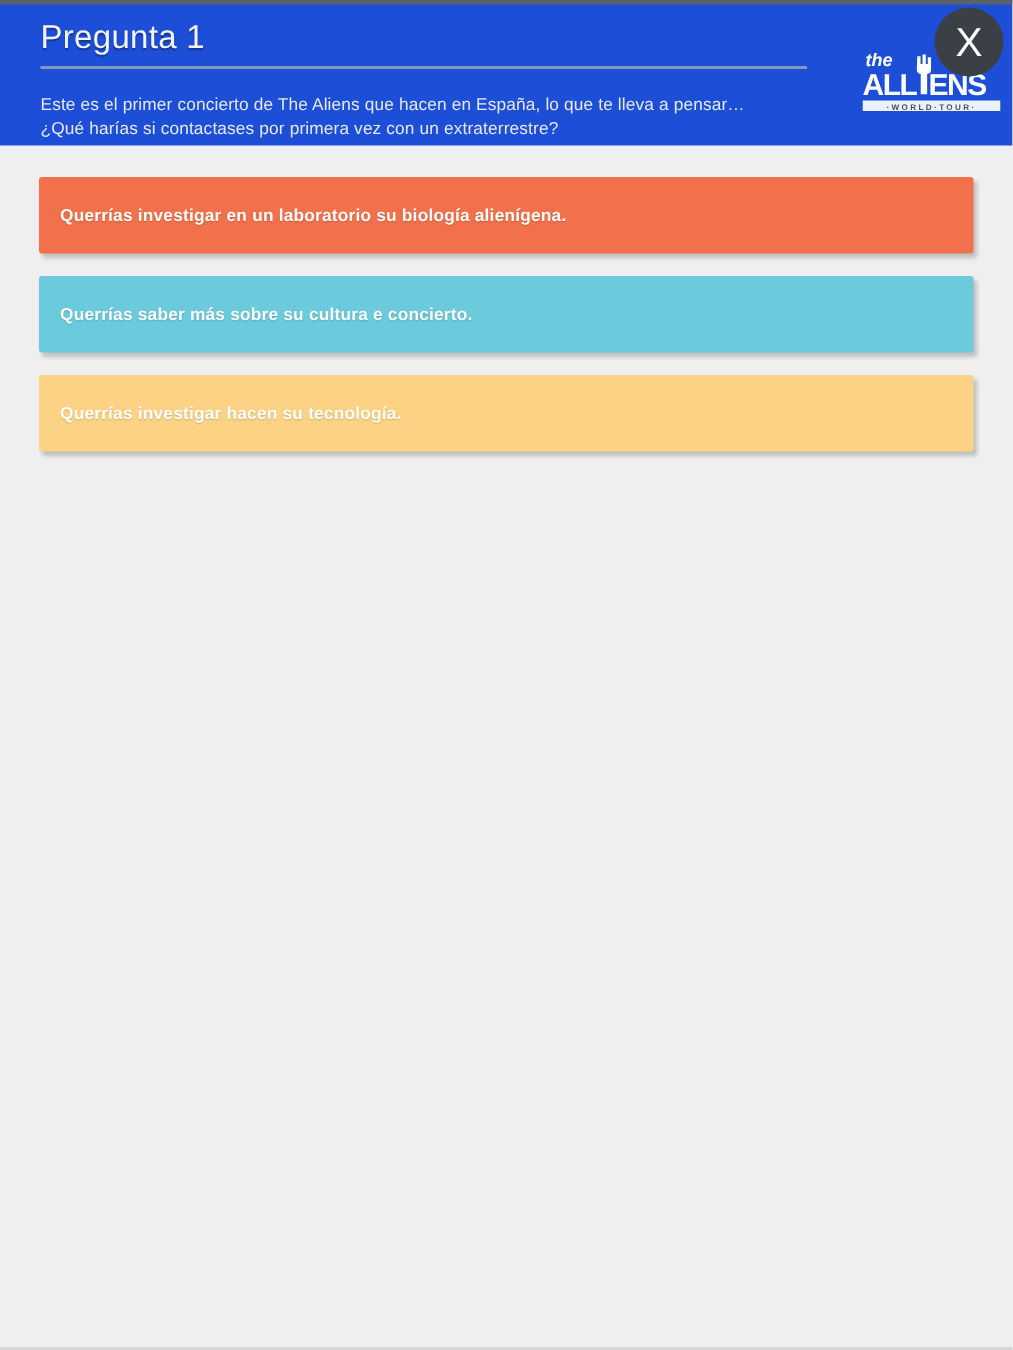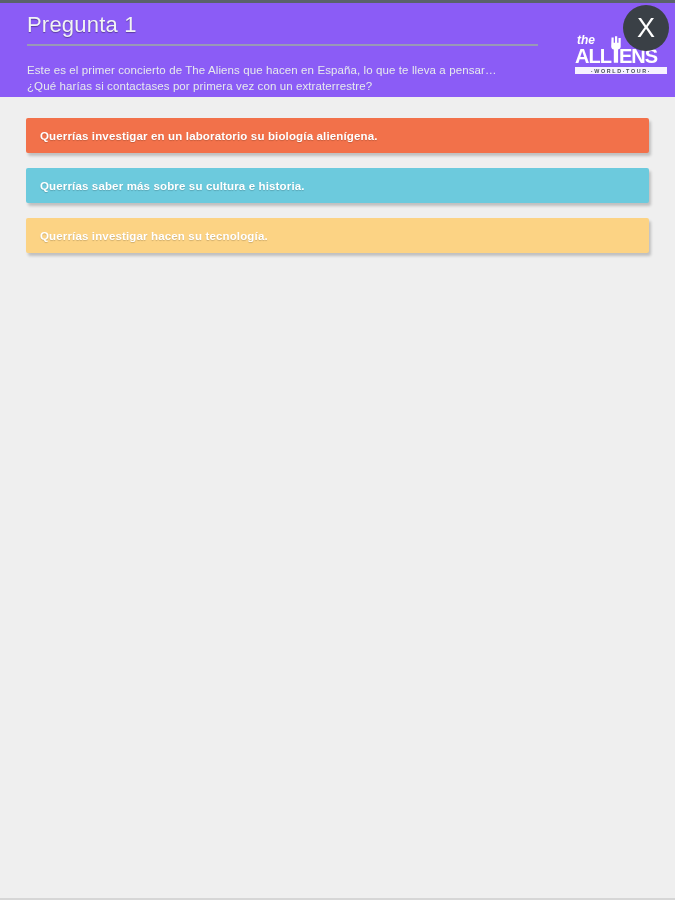--- a/index.html
+++ b/index.html
@@ -107,21 +107,21 @@
 
   
   .answers {
     position: relative;
     padding-top: 21px;
   }
   .answer {
     position: relative;
     margin: 0 auto 15px auto;
     width: 623px;
-    height: 35px;
+    height: 51px;
     border-radius: 2px;
     display: flex;
     align-items: center;
     box-sizing: border-box;
     padding-left: 14px;
     cursor: pointer;
     box-shadow: 2px 3px 3px rgba(0,0,0,.20);
     border: none;
     text-align: left;
   }
@@ -139,21 +139,21 @@
   
   .content-blank {
     height: 600px;
   }
 </style>
 </head>
 <body>
 
 <div class="app">
 
-  <div class="header" style="background: #8b5cf6; padding-left: 14px;">
+  <div class="header" style="background: #1d4ed8; padding-left: 14px;">
 
     <div class="header-inner">
       <h1 class="page-title">Pregunta 1</h1>
 
       <div class="title-rule"></div>
 
       <div class="question-text">
         <span class="question-line">Este es el primer concierto de The Aliens que hacen en España, lo que te lleva a pensar…</span>
         <span class="question-line">¿Qué harías si contactases por primera vez con un extraterrestre?</span>
       </div>
@@ -183,21 +183,21 @@
     </button>
   </div>
 
   <div class="answers">
 
     <button class="answer a0" style="background: rgb(242, 113, 74);">
       <span class="answer-label">Querrías investigar en un laboratorio su biología alienígena.</span>
     </button>
 
     <button class="answer a1" style="background: rgb(108, 202, 221);">
-      <span class="answer-label">Querrías saber más sobre su cultura e historia.</span>
+      <span class="answer-label">Querrías saber más sobre su cultura e concierto.</span>
     </button>
 
     <button class="answer a2" style="background: rgb(252, 211, 132);">
       <span class="answer-label">Querrías investigar hacen su tecnología.</span>
     </button>
   </div>
 
   <div class="content-blank"></div>
 </div>
 

